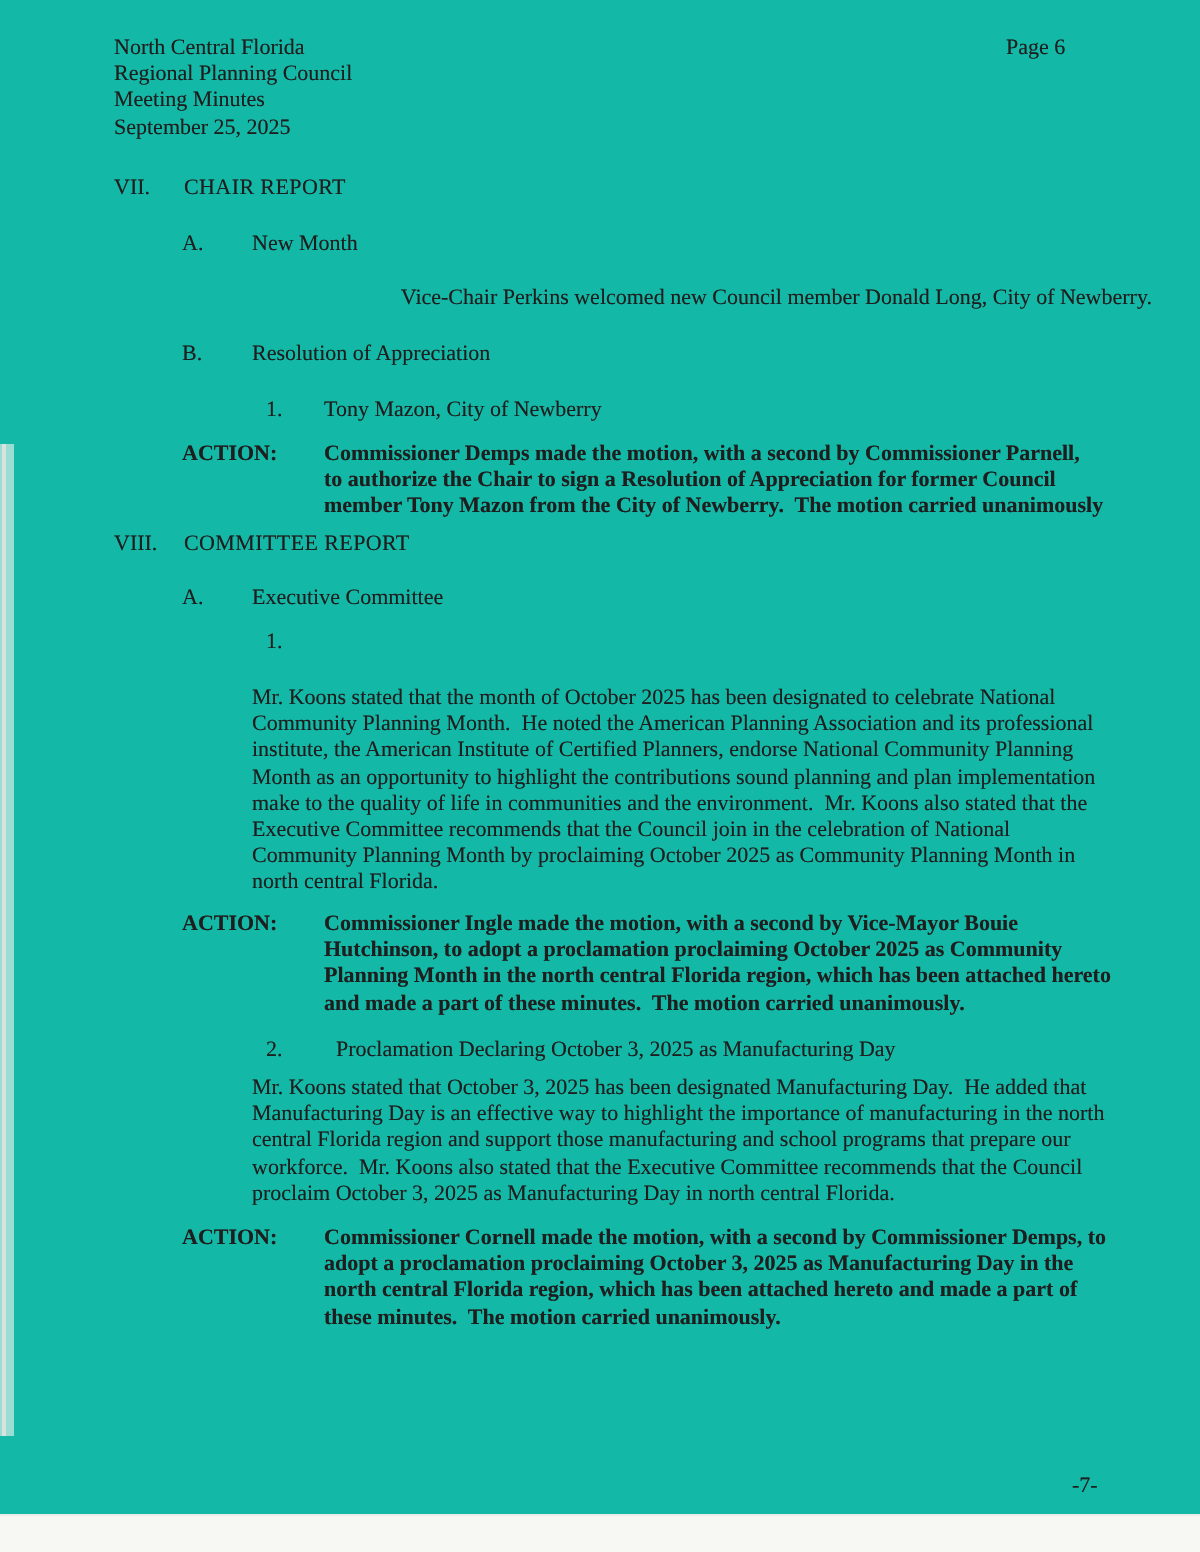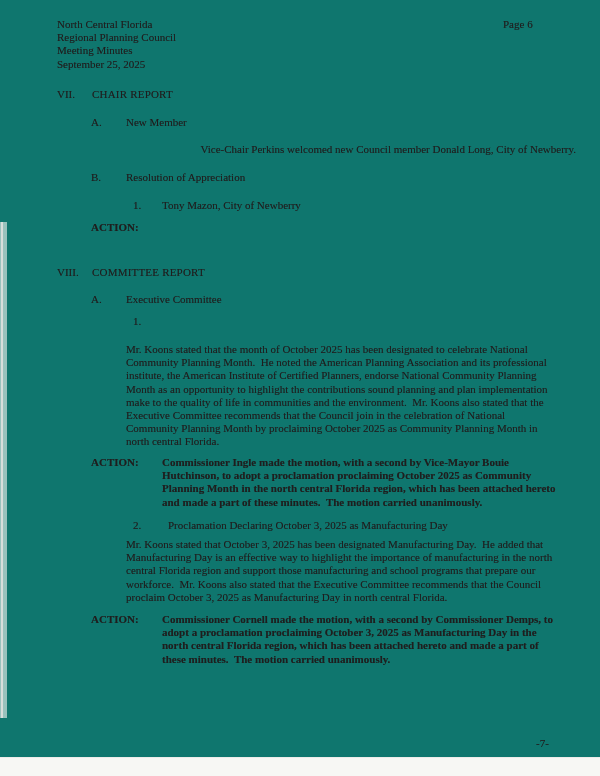--- a/index.html
+++ b/index.html
@@ -5,21 +5,21 @@
 <style>
   html, body {
     margin: 0;
     padding: 0;
     background: #ffffff;
   }
   .page {
     position: relative;
     width: 600px;
     height: 776px;
-    background: #0f766e;
+    background: #14b8a6;
     overflow: hidden;
     font-family: "Liberation Serif", "DejaVu Serif", serif;
     font-size: 11px;
     line-height: 13.2px;
     color: #1e1e1e;
     text-shadow: 0 0 0.3px rgba(40,40,40,0.55);
   }
   .t {
     position: absolute;
     white-space: pre-wrap;
@@ -61,31 +61,34 @@
   <div class="t" style="left:57px; top:18px; width:220px;">North Central Florida
 Regional Planning Council
 Meeting Minutes
 September 25, 2025</div>
   <div class="t" style="left:503px; top:18px; width:60px;">Page 6</div>
 
   <div class="t" style="left:57px; top:88px;">VII.</div>
   <div class="t caps" style="left:92px; top:88px;">CHAIR REPORT</div>
 
   <div class="t" style="left:91px; top:116px;">A.</div>
-  <div class="t" style="left:126px; top:116px;">New Member</div>
+  <div class="t" style="left:126px; top:116px;">New Month</div>
 
   <div class="t" style="left:126px; top:143px; width:450px;text-align:right;">Vice-Chair Perkins welcomed new Council member Donald Long, City of Newberry.</div>
 
   <div class="t" style="left:91px; top:171px;">B.</div>
   <div class="t" style="left:126px; top:171px;">Resolution of Appreciation</div>
 
   <div class="t" style="left:133px; top:199px;">1.</div>
   <div class="t" style="left:162px; top:199px;">Tony Mazon, City of Newberry</div>
 
   <div class="t b" style="left:91px; top:221px;">ACTION:</div>
+  <div class="t b" style="left:162px; top:221px; width:420px;">Commissioner Demps made the motion, with a second by Commissioner Parnell,
+to authorize the Chair to sign a Resolution of Appreciation for former Council
+member Tony Mazon from the City of Newberry.  The motion carried unanimously</div>
 
   <div class="t" style="left:57px; top:266px;">VIII.</div>
   <div class="t caps" style="left:92px; top:266px;">COMMITTEE REPORT</div>
 
   <div class="t" style="left:91px; top:293px;">A.</div>
   <div class="t" style="left:126px; top:293px;text-align:center;">Executive Committee</div>
 
   <div class="t" style="left:133px; top:315px;">1.</div>
 
   <div class="t" style="left:126px; top:343px; width:450px;">Mr. Koons stated that the month of October 2025 has been designated to celebrate National

